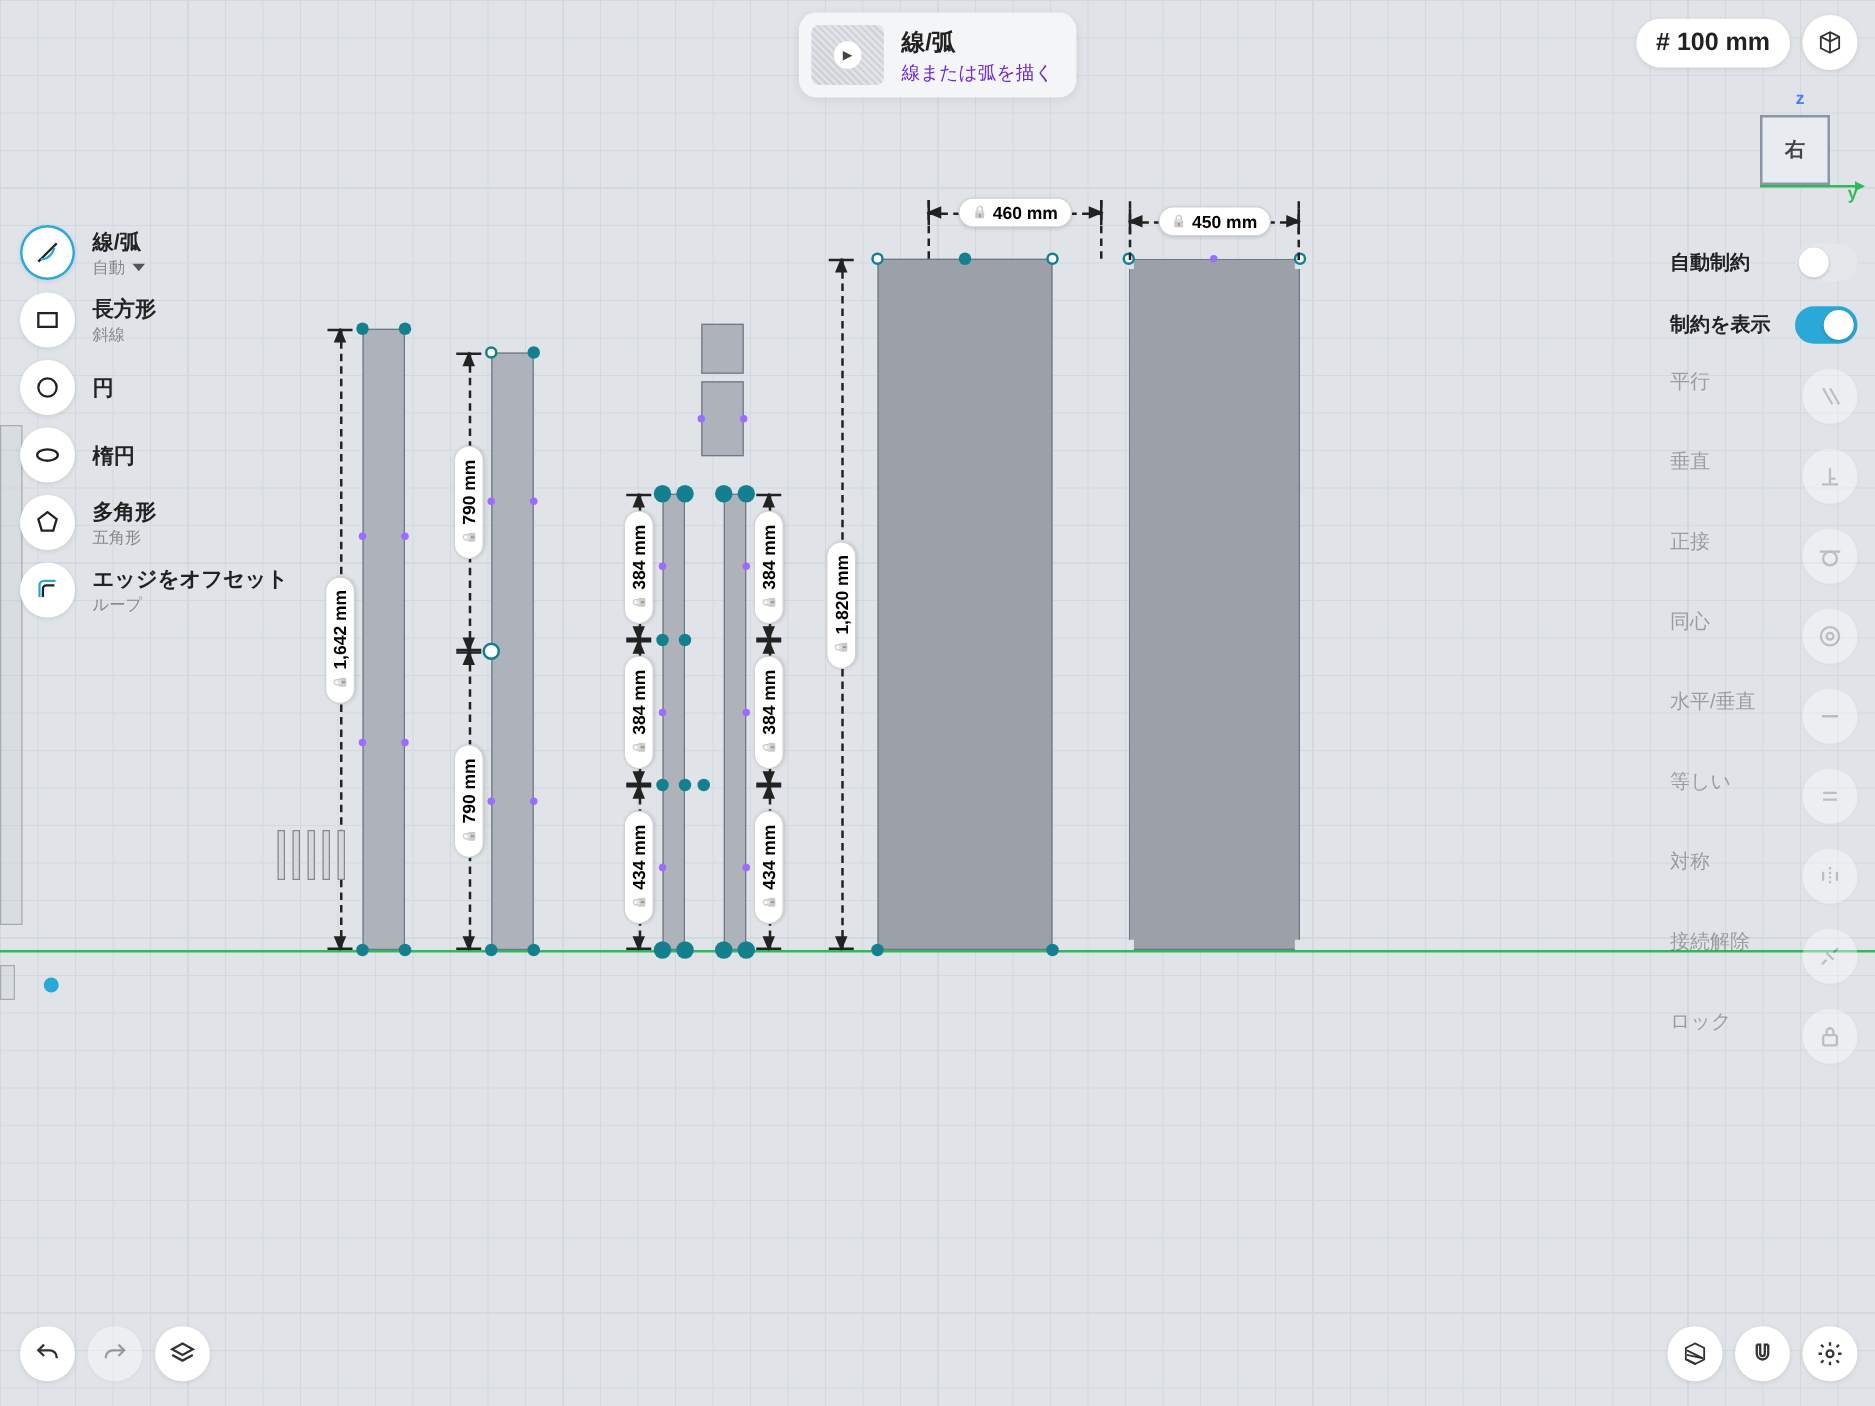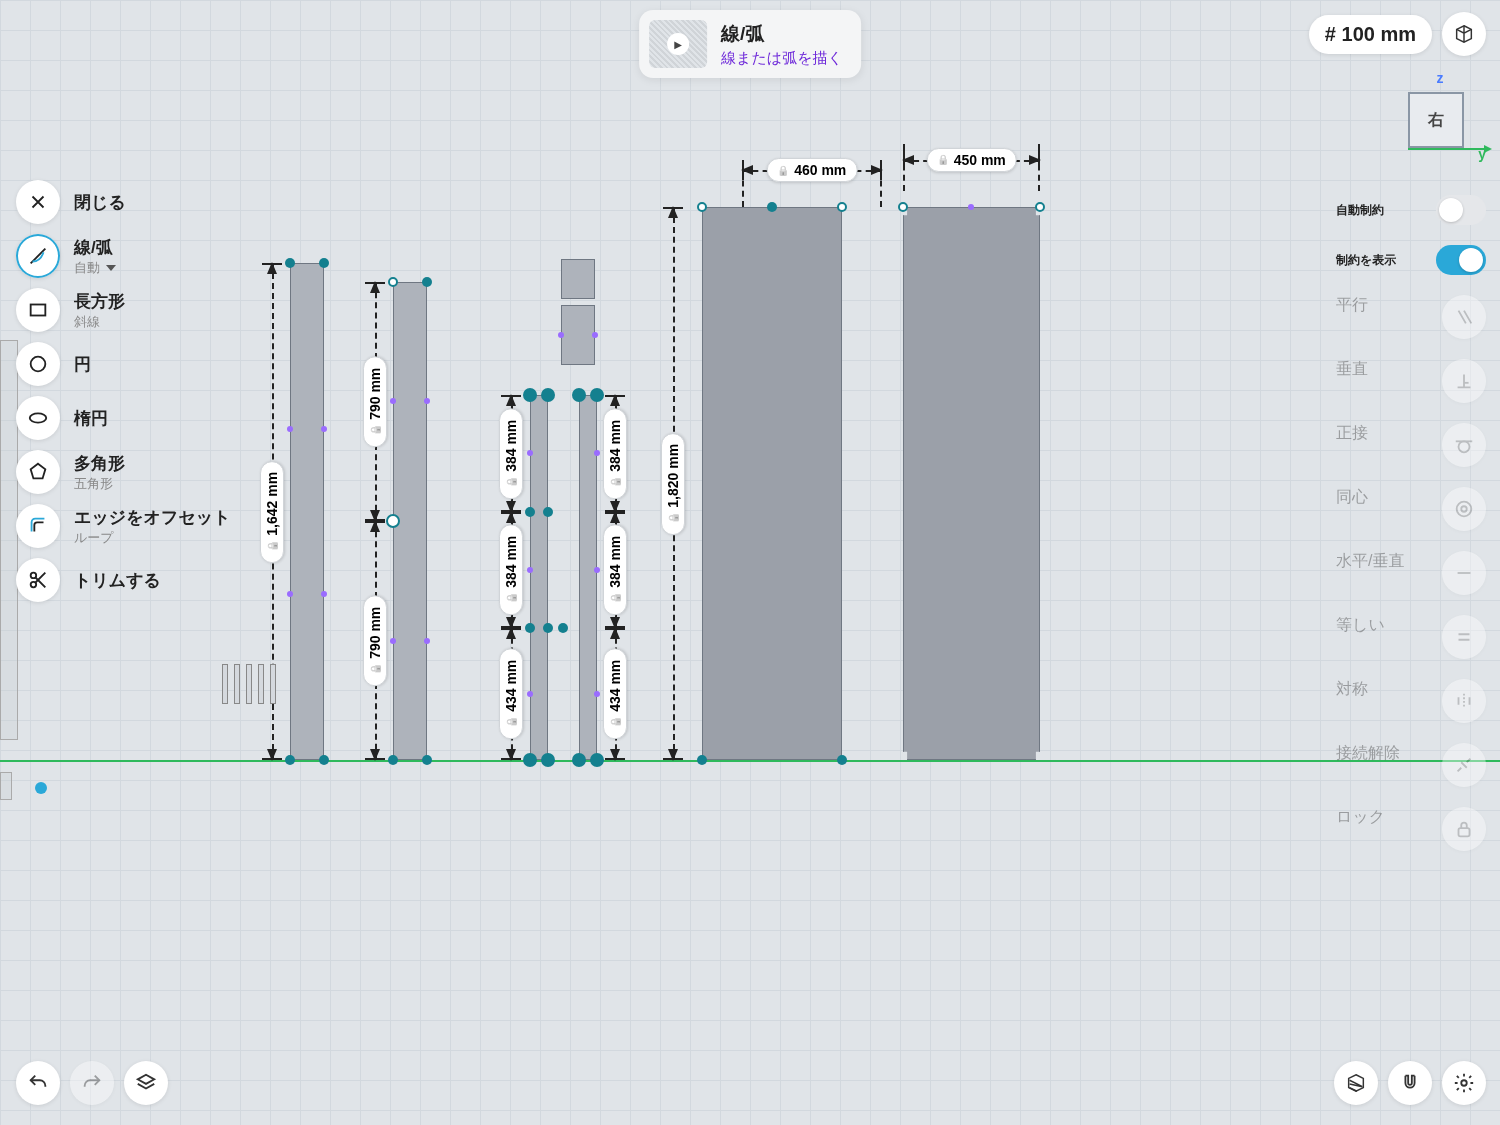--- a/index.html
+++ b/index.html
@@ -48,21 +48,21 @@
 .tool-row .labels { display:flex; flex-direction:column; }
 .tool-row .main { font-size:17px; font-weight:700; color:#222; }
 .tool-row .sub { font-size:13px; color:#888; display:flex; align-items:center; gap:4px; }
 .tool-row .sub.caret::after { content:""; border-left:5px solid transparent; border-right:5px solid transparent; border-top:6px solid #555; margin-left:2px; }
 .tool-row.disabled .main { color:#aaa; }
 .tool-row.disabled .icon-btn { opacity:.5; }
 
 
 .right-panel { position:absolute; right:14px; top:195px; width:150px; display:flex; flex-direction:column; gap:20px; z-index:5; }
 .toggle-row { display:flex; align-items:center; justify-content:space-between; gap:10px; }
-.toggle-row .lbl { font-size:12px; font-weight:700; color:#222; }
+.toggle-row .lbl { font-size:16px; font-weight:700; color:#222; }
 .toggle { width:50px; height:30px; background:#e5e7ea; border-radius:20px; position:relative; }
 .toggle.on { background:#2aa8d8; }
 .toggle::after { content:""; position:absolute; top:3px; left:3px; width:24px; height:24px; background:#fff; border-radius:50%; box-shadow:0 1px 3px rgba(0,0,0,0.2); }
 .toggle.on::after { left:auto; right:3px; }
 .cons-row { display:flex; justify-content:space-between; gap:10px; opacity:.4; }
 .cons-row .lbl { font-size:16px; color:#333; }
 .cons-ic { width:44px; height:44px; background:#fff; border-radius:50%; display:flex; align-items:center; justify-content:center; box-shadow:0 1px 4px rgba(0,0,0,0.08); }
 
 
 .bottom-left { position:absolute; left:16px; bottom:20px; display:flex; gap:10px; }
@@ -142,30 +142,20 @@
 
 <div class="axis-cube">
   <div class="z">z</div>
   <div class="face">右</div>
   <div class="y-line"></div>
   <div class="y">y</div>
 </div>
 
 <div class="left-tools">
   <div class="tool-row">
-    <div class="icon-btn">
-        <svg class="icon-svg" viewBox="0 0 24 24" stroke="#222" stroke-width="2">
-          <path d="M6 6l12 12M18 6L6 18"></path>
-        </svg>
-      </div>
-    <div class="labels">
-        <span class="main">閉じる</span>
-      </div>
-  </div>
-  <div class="tool-row">
     <div class="icon-btn active">
         <svg class="icon-svg" viewBox="0 0 24 24" fill="none" stroke="#222" stroke-width="2">
           <path d="M4 20L20 4"></path>
           <path d="M6 18c6 0 10-4 12-10" stroke="#2aa8d8"></path>
         </svg>
       </div>
     <div class="labels">
         <span class="main">線/弧</span>
         <span class="sub caret">自動</span>
       </div>
@@ -215,32 +205,20 @@
   <div class="tool-row">
     <div class="icon-btn">
         <svg class="icon-svg" viewBox="0 0 24 24" fill="none" stroke="#2aa8d8" stroke-width="2">
           <path d="M5 18V8a4 4 0 014-4h10"></path>
           <path d="M8 18v-7a3 3 0 013-3h7" stroke="#222"></path>
         </svg>
       </div>
     <div class="labels">
         <span class="main">エッジをオフセット</span>
         <span class="sub">ループ</span>
-      </div>
-  </div>
-  <div class="tool-row">
-    <div class="icon-btn">
-        <svg class="icon-svg" viewBox="0 0 24 24" fill="none" stroke="#222" stroke-width="2">
-          <circle cx="7" cy="17" r="3"></circle>
-          <circle cx="7" cy="7" r="3"></circle>
-          <path d="M9 9l11 11M9 15L20 4"></path>
-        </svg>
-      </div>
-    <div class="labels">
-        <span class="main">トリムする</span>
       </div>
   </div>
 </div>
 
 <div class="right-panel">
   <div class="toggle-row">
     <span class="lbl">自動制約</span>
     <div class="toggle"></div>
   </div>
   <div class="toggle-row">
@@ -516,21 +494,21 @@
       <div class="cap-l"></div>
       <div class="cap-r"></div>
     <div class="tag">460 mm</div>
   </div>
 
   <div class="shape dark notch" style="left:903px; top:207px; width:137px; height:553px;"></div>
   <div class="node" style="left:903px; top:207px; background:#fff; border:2px solid #14808f;"></div>
   <div class="node" style="left:1040px; top:207px; background:#fff; border:2px solid #14808f;"></div>
   <div class="pdot" style="left:971px; top:207px;"></div>
 
-  <div class="dim-h" style="left:903px; top:144px; width:137px; height:31px;">
+  <div class="dim-h" style="left:903px; top:161px; width:137px; height:31px;">
     <div class="ext" style="left:0; height:47px;"></div>
       <div class="ext" style="right:0; height:47px;"></div>
     <div class="line"></div>
       <div class="arr-l"></div>
       <div class="arr-r"></div>
       <div class="cap-l"></div>
       <div class="cap-r"></div>
     <div class="tag">450 mm</div>
   </div>
 

